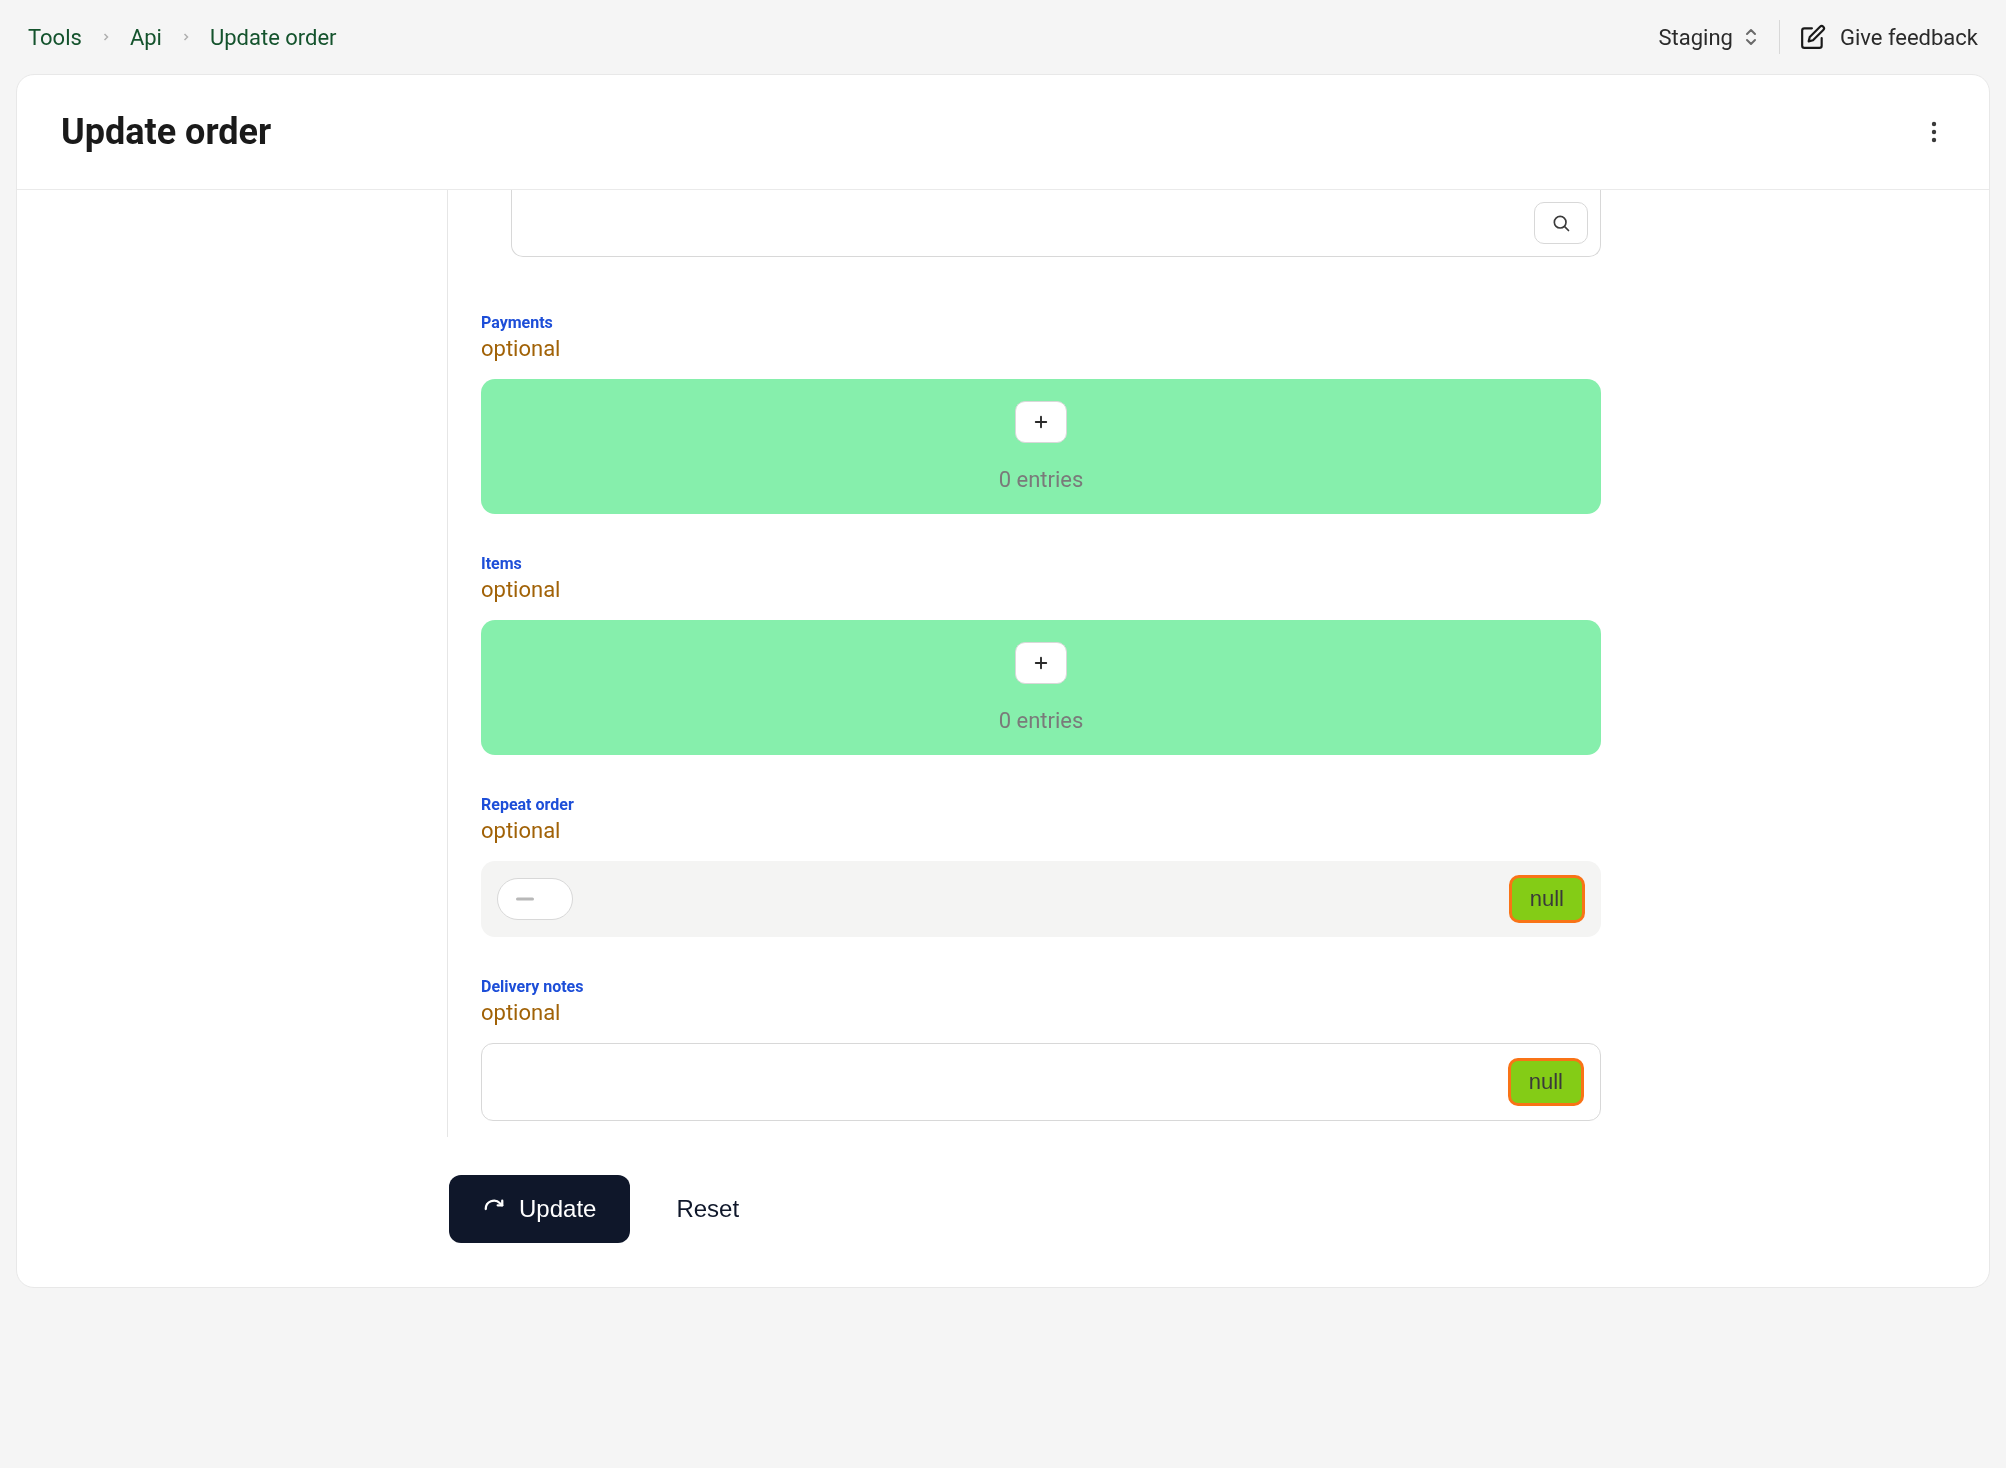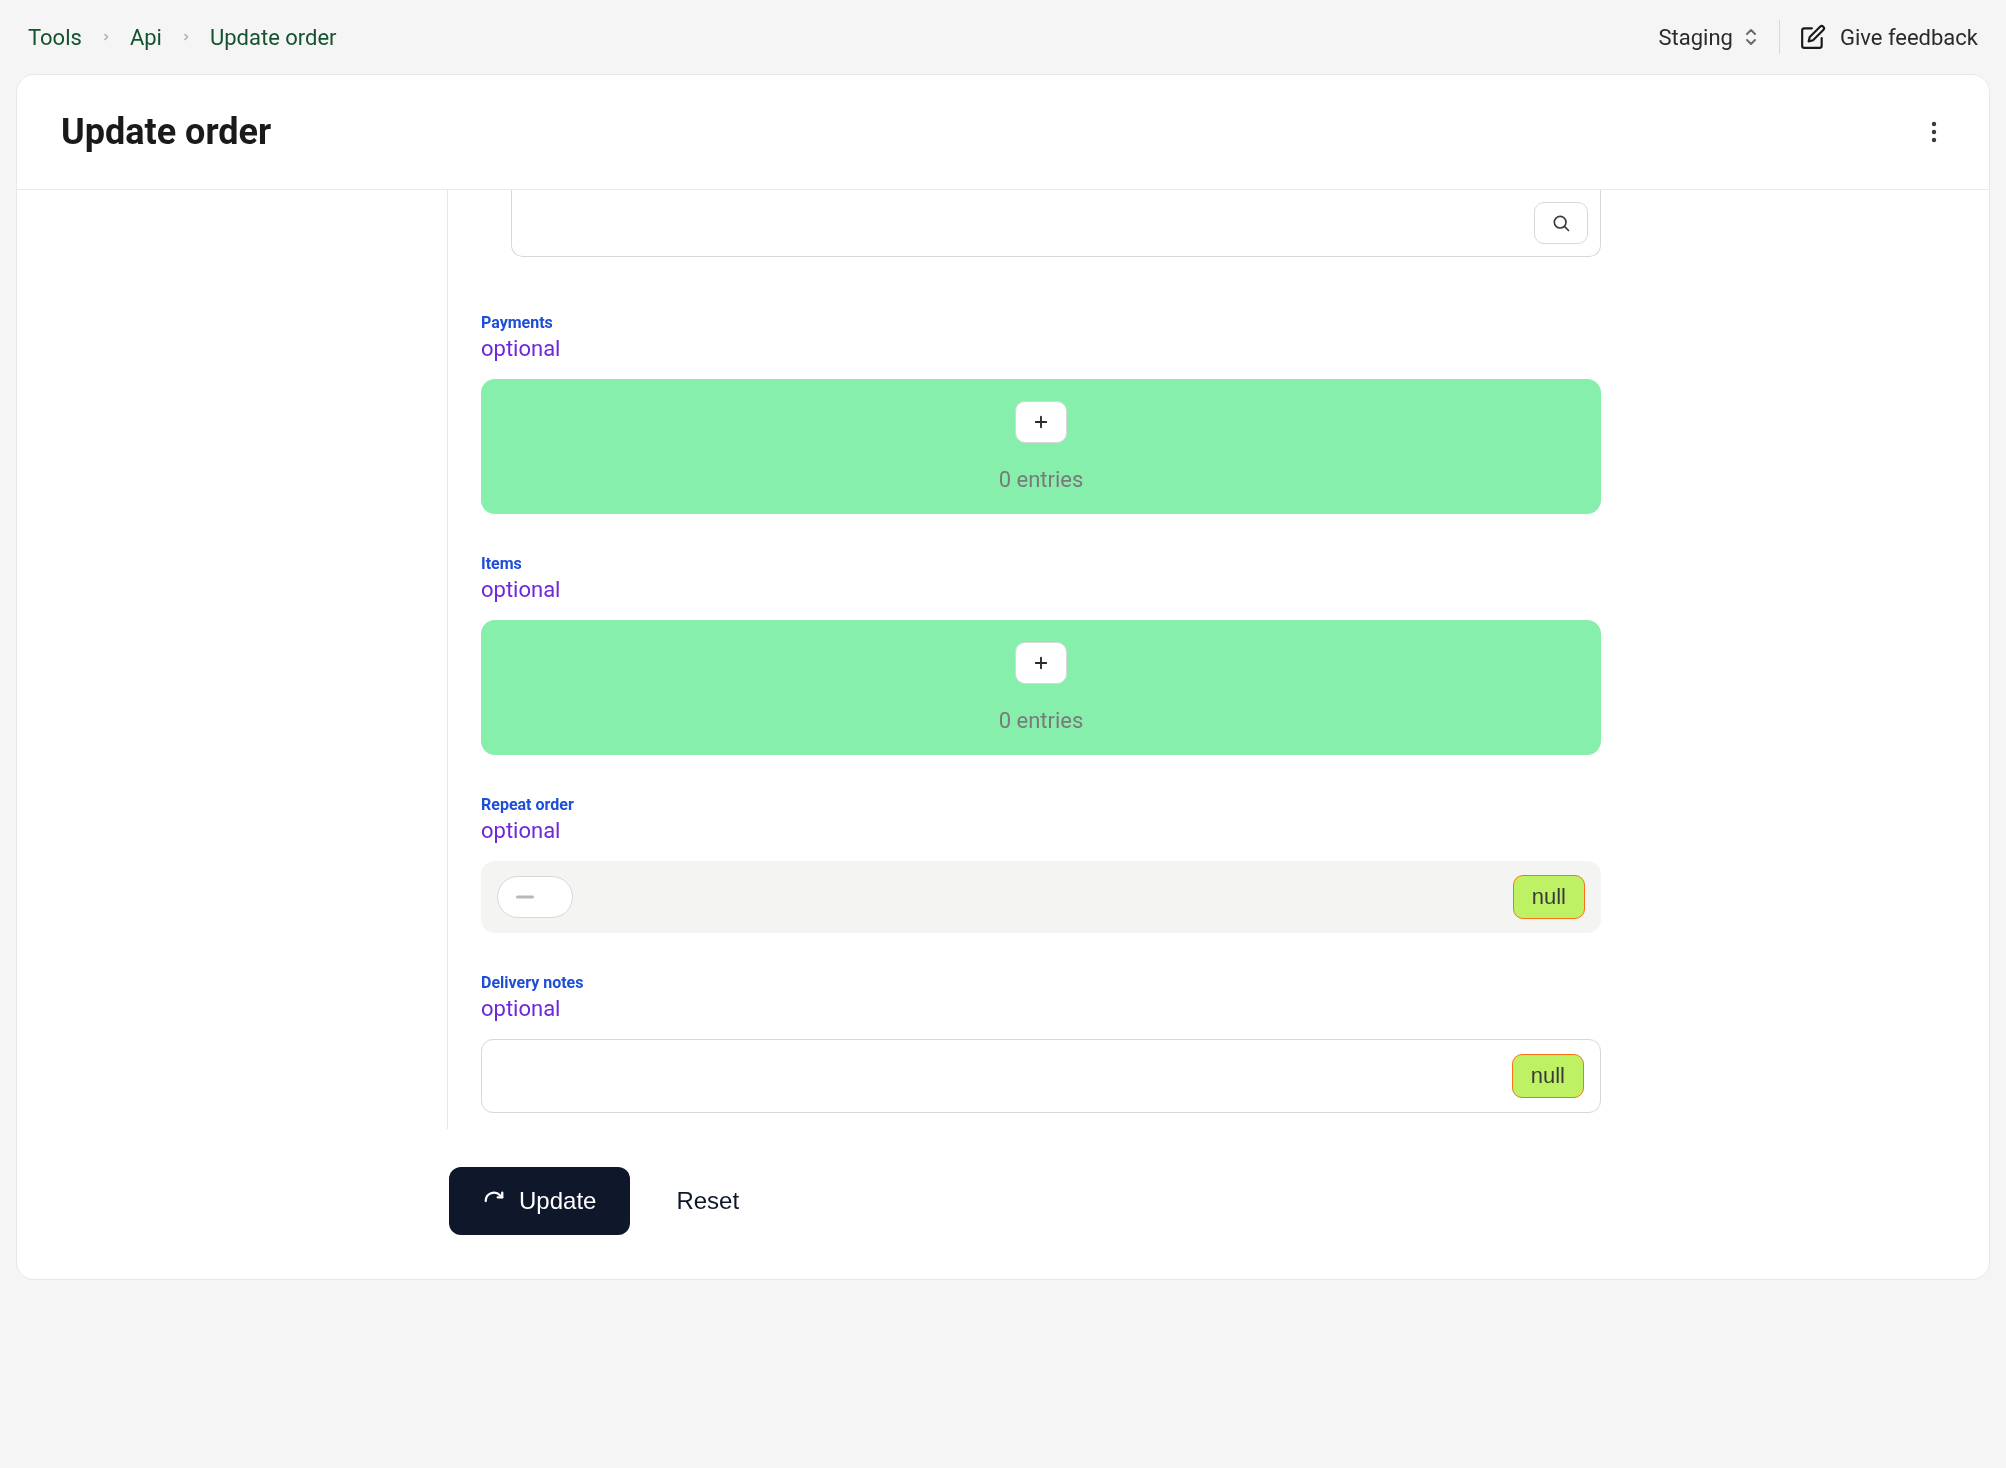--- a/index.html
+++ b/index.html
@@ -137,21 +137,21 @@
   .section {
     margin-bottom: 40px;
   }
   .section-label {
     font-weight: 700;
     font-size: 16px;
     color: #1d4ed8;
     margin-bottom: 4px;
   }
   .section-sub {
-    color: #6d28d9;
+    color: #a16207;
     font-size: 22px;
     margin-bottom: 18px;
   }
   
   .entries-box {
     background: #86efac;
     border-radius: 14px;
     padding: 22px 26px;
     display: flex;
     align-items: center;
@@ -195,22 +195,22 @@
     position: absolute;
     left: 18px;
     top: 50%;
     transform: translateY(-50%);
     width: 18px;
     height: 3px;
     background: #b8b8b8;
     border-radius: 2px;
   }
   .null-chip {
-    background: #bef264;
-    border: 1px solid #f97316;
+    background: #84cc16;
+    border: 3px solid #f97316;
     border-radius: 10px;
     padding: 8px 18px;
     font-size: 22px;
     color: #3a3a3a;
     cursor: pointer;
   }
   
   .text-input-row {
     border: 1px solid #d8d8d8;
     border-radius: 12px;

